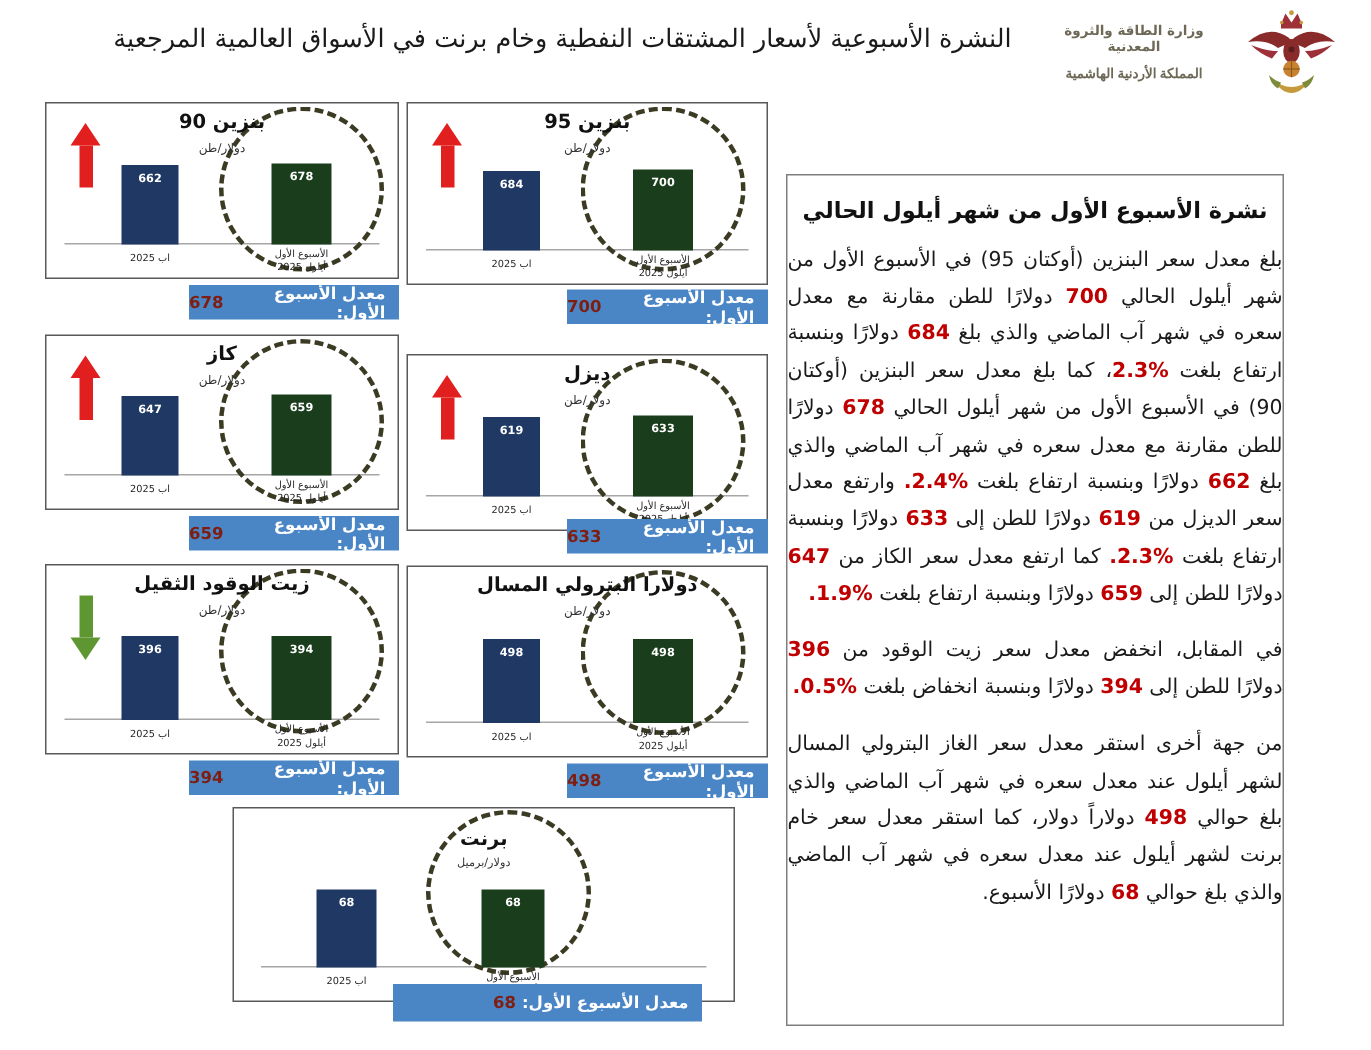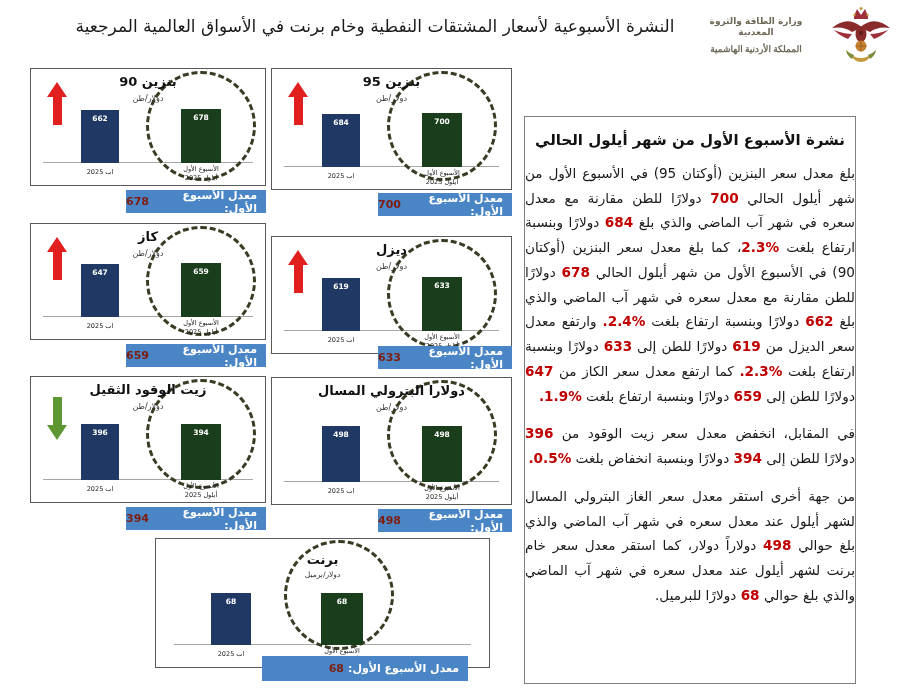--- a/index.html
+++ b/index.html
@@ -266,16 +266,16 @@
   </div>
   <div class="banner" style="left:262px;top:656px;width:206px;height:25px">
     <span class="bpre">معدل الأسبوع الأول:</span>
     <span class="bnum">68</span>
   </div>
 
   <div class="panel">
     <div class="panel-title">نشرة الأسبوع الأول من شهر أيلول الحالي</div>
     <p class="para"><span>بلغ معدل سعر البنزين (أوكتان 95) في الأسبوع الأول من شهر أيلول الحالي </span><span class="num">700</span><span> دولارًا للطن مقارنة مع معدل سعره في شهر آب الماضي والذي بلغ </span><span class="num">684</span><span> دولارًا وبنسبة ارتفاع بلغت </span><span class="num">%2.3</span><span>، كما بلغ معدل سعر البنزين (أوكتان 90) في الأسبوع الأول من شهر أيلول الحالي </span><span class="num">678</span><span> دولارًا للطن مقارنة مع معدل سعره في شهر آب الماضي والذي بلغ </span><span class="num">662</span><span> دولارًا وبنسبة ارتفاع بلغت </span><span class="num">%2.4.</span><span> وارتفع معدل سعر الديزل من </span><span class="num">619</span><span> دولارًا للطن إلى </span><span class="num">633</span><span> دولارًا وبنسبة ارتفاع بلغت </span><span class="num">%2.3.</span><span> كما ارتفع معدل سعر الكاز من </span><span class="num">647</span><span> دولارًا للطن إلى </span><span class="num">659</span><span> دولارًا وبنسبة ارتفاع بلغت </span><span class="num">%1.9.</span></p>
     <p class="para"><span>في المقابل، انخفض معدل سعر زيت الوقود من </span><span class="num">396</span><span> دولارًا للطن إلى </span><span class="num">394</span><span> دولارًا وبنسبة انخفاض بلغت </span><span class="num">%0.5.</span></p>
-    <p class="para"><span>من جهة أخرى استقر معدل سعر الغاز البترولي المسال لشهر أيلول عند معدل سعره في شهر آب الماضي والذي بلغ حوالي </span><span class="num">498</span><span> دولاراً دولار، كما استقر معدل سعر خام برنت لشهر أيلول عند معدل سعره في شهر آب الماضي والذي بلغ حوالي </span><span class="num">68</span><span> دولارًا للبرميل.</span></p>
+    <p class="para"><span>من جهة أخرى استقر معدل سعر الغاز البترولي المسال لشهر أيلول عند معدل سعره في شهر آب الماضي والذي بلغ حوالي </span><span class="num">498</span><span> دولاراً دولار، كما استقر معدل سعر خام برنت لشهر أيلول عند معدل سعره في شهر آب الماضي والذي بلغ حوالي </span><span class="num">68</span><span> دولارًا الأسبوع.</span></p>
   </div>
 
 </div>
 
 </body></html>

